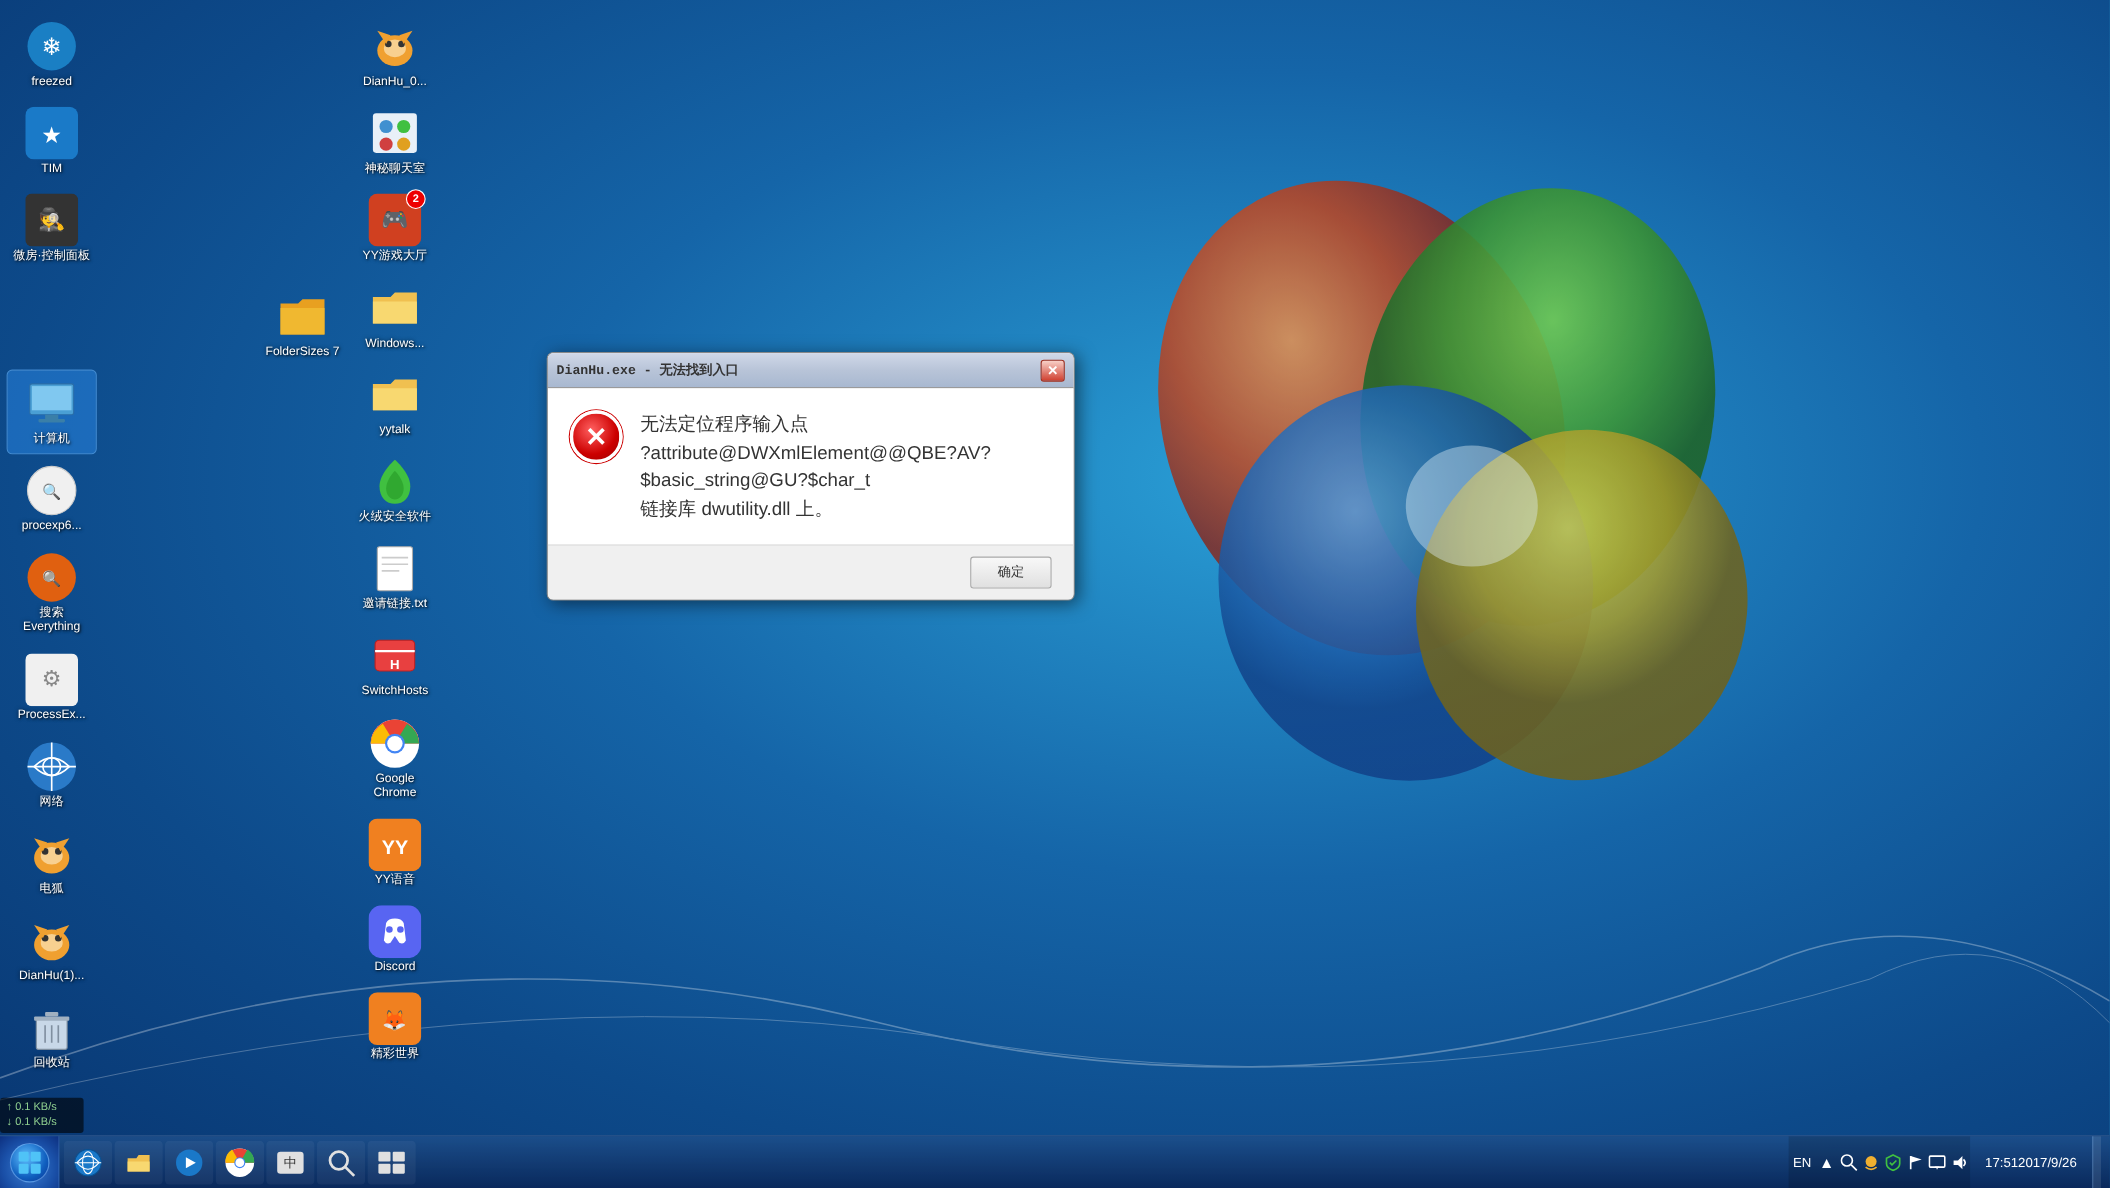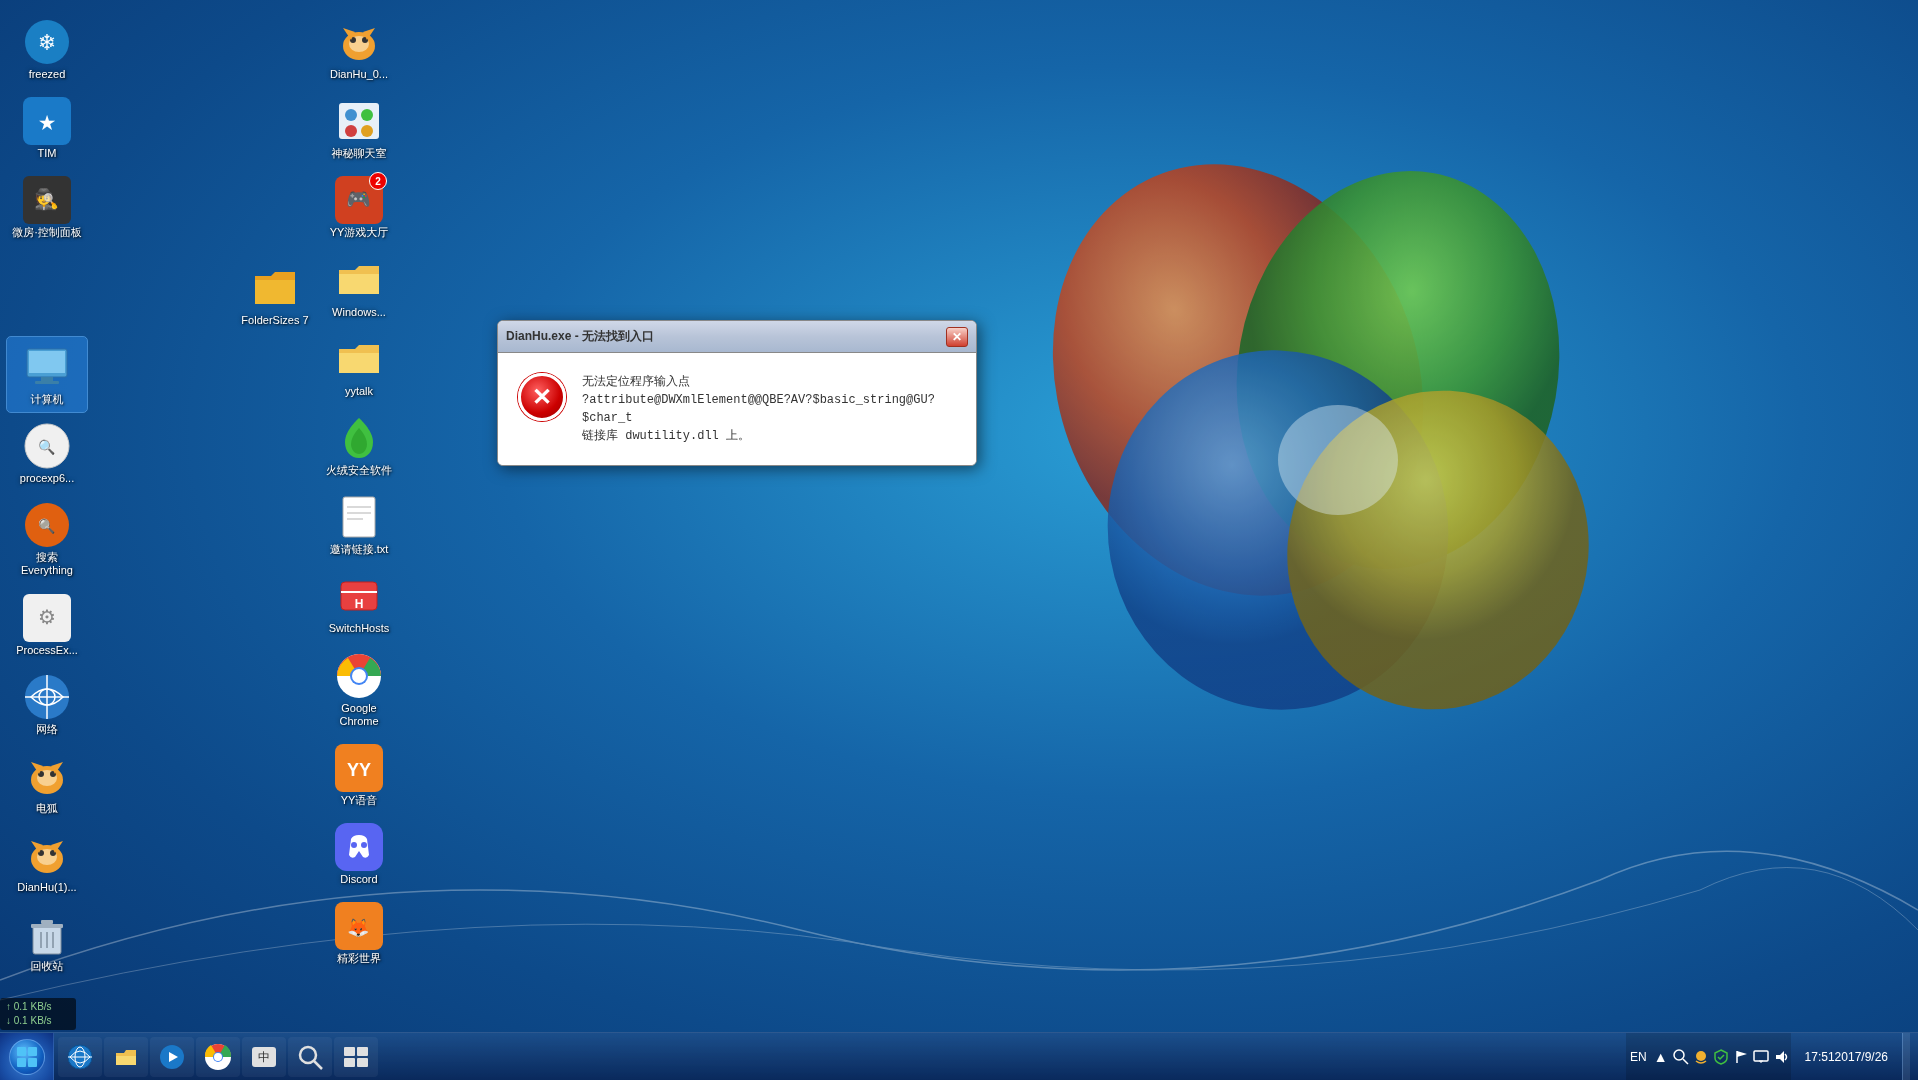--- a/index.html
+++ b/index.html
@@ -234,20 +234,21 @@
       align-items: center;
       justify-content: space-between;
       border-bottom: 1px solid #888;
       height: 32px;
     }
 
     .dialog-title {
       font-size: 12px;
       font-weight: bold;
       color: #333;
+      font-family: Liberation Mono, monospace;
     }
 
     .dialog-close-btn {
       width: 22px;
       height: 20px;
       background: linear-gradient(to bottom, #f8d0c8, #d04030);
       border: 1px solid #a03020;
       border-radius: 3px;
       display: flex;
       align-items: center;
@@ -277,24 +278,23 @@
       display: flex;
       align-items: center;
       justify-content: center;
       color: white;
       font-size: 24px;
       font-weight: bold;
     }
 
     .dialog-message {
       flex: 1;
-      font-size: 12px;
+      font-size: 17px;
       color: #333;
       line-height: 1.5;
-      font-family: Liberation Mono, monospace;
     }
 
     .dialog-footer {
       background: #f0f0f0;
       padding: 10px 20px;
       display: flex;
       justify-content: flex-end;
       border-top: 1px solid #ddd;
     }
 
@@ -664,20 +664,23 @@
         <span class="dialog-title">DianHu.exe - 无法找到入口</span>
         <div class="dialog-close-btn">✕</div>
       </div>
       <div class="dialog-content">
         <div class="error-icon">✕</div>
         <div class="dialog-message">
           <div>无法定位程序输入点</div>
           <div>?attribute@DWXmlElement@@QBE?AV?$basic_string@GU?$char_t</div>
           <div>链接库 dwutility.dll 上。</div>
         </div>
+      </div>
+      <div class="dialog-footer">
+        <button class="dialog-btn">确定</button>
       </div>
     </div>
   </div>
 
   <div class="taskbar">
 
     <div class="start-button">
       <div class="start-orb">
         <svg width="22" height="22" viewBox="0 0 22 22">
           <rect x="1" y="1" width="9" height="9" fill="#4fc3f7" rx="1"></rect>

